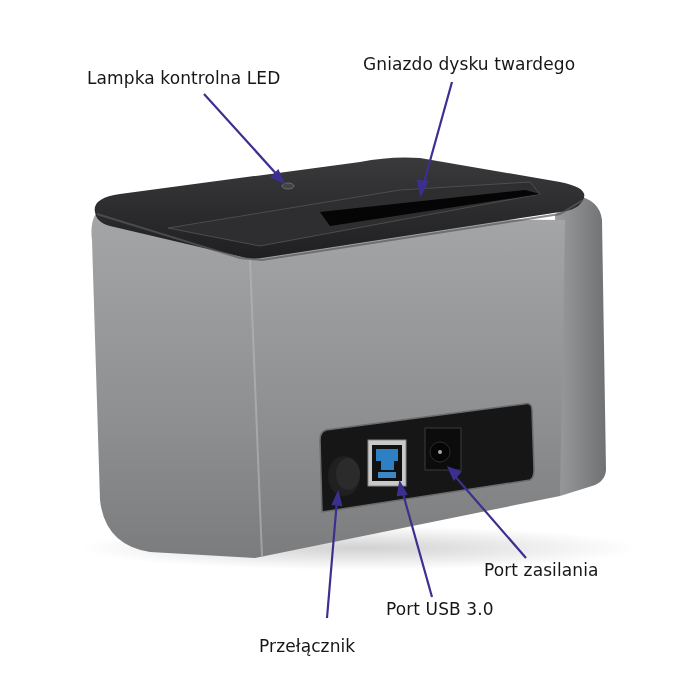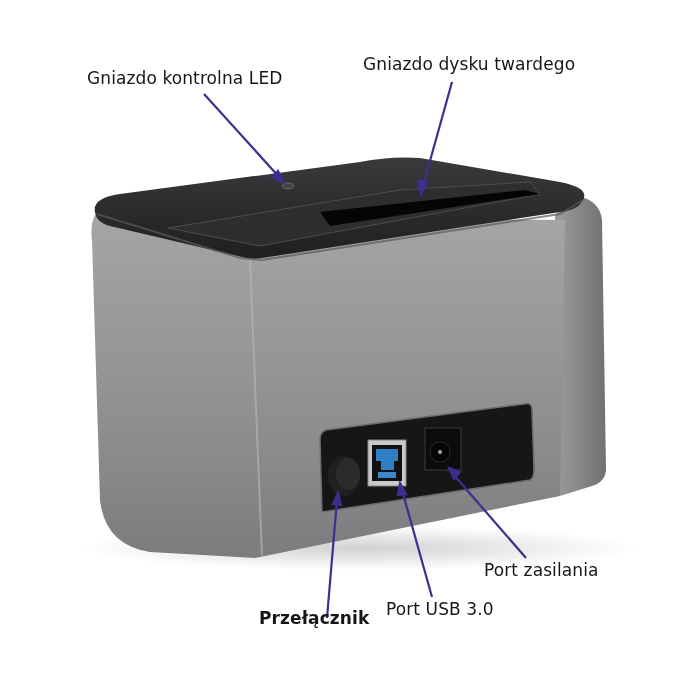--- a/index.html
+++ b/index.html
@@ -71,17 +71,17 @@
     <path d="M421,194 L418,181 L427,182 Z"></path>
     <line x1="526" y1="558" x2="453" y2="474"></line>
     <path d="M449,468 L460,472 L454,479 Z"></path>
     <line x1="432" y1="597" x2="402" y2="490"></line>
     <path d="M400,483 L406,494 L398,495 Z"></path>
     <line x1="327" y1="618" x2="337" y2="500"></line>
     <path d="M338,493 L341,505 L333,504 Z"></path>
   </g>
 </svg>
 
-<div class="label" style="left:87px;top:68px;">Gniazdo kontrolna LED</div>
+<div class="label" style="left:87px;top:68px;">Lampka kontrolna LED</div>
 <div class="label" style="left:363px;top:54px;">Gniazdo dysku twardego</div>
 <div class="label" style="left:484px;top:560px;text-align:right;">Port zasilania</div>
 <div class="label" style="left:386px;top:599px;">Port USB 3.0</div>
-<div class="label" style="left:259px;top:608px;font-weight:bold;">Przełącznik</div>
+<div class="label" style="left:259px;top:636px;">Przełącznik</div>
 
 </body></html>

